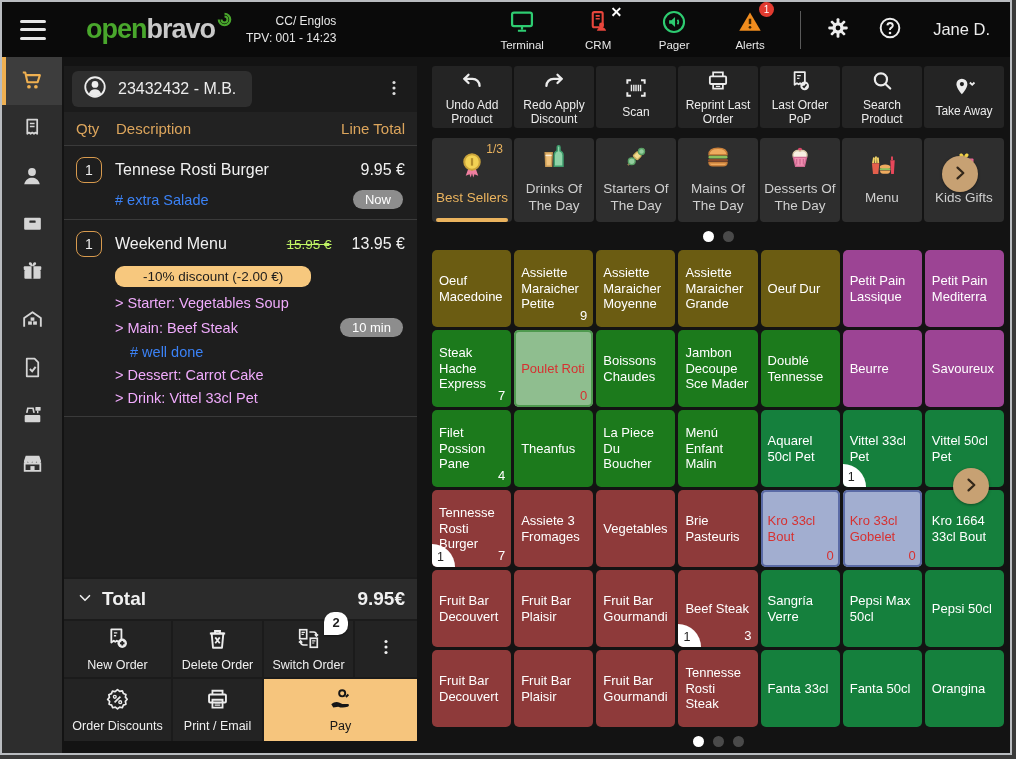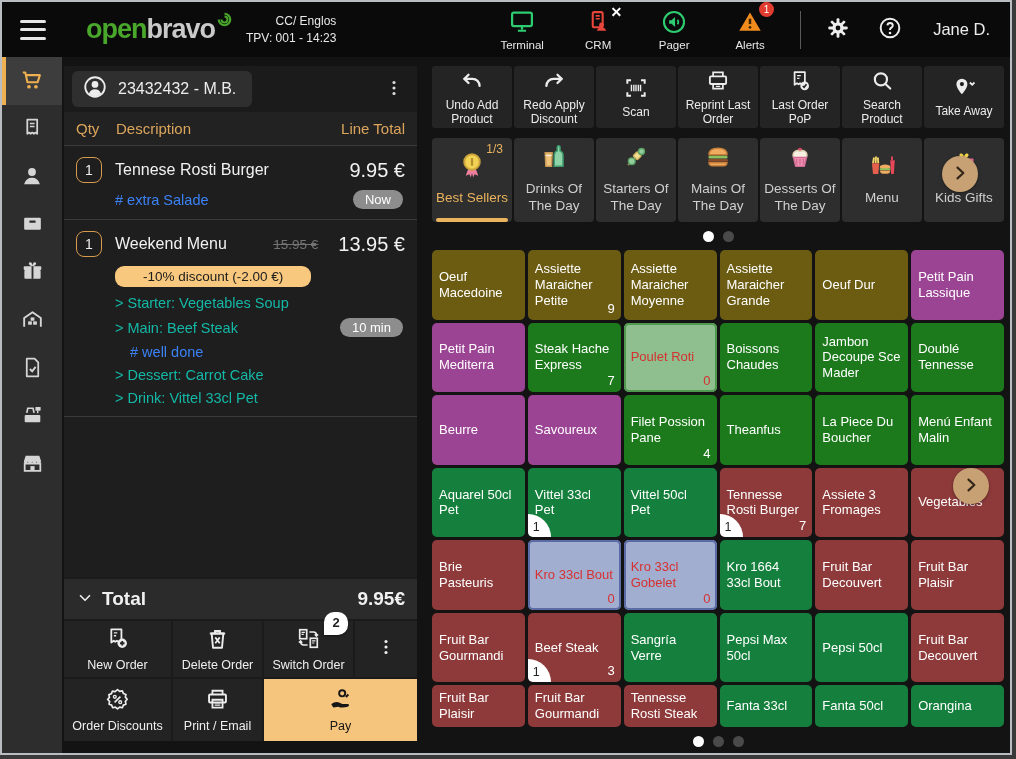--- a/index.html
+++ b/index.html
@@ -34,26 +34,26 @@
   .customer-chip{height:36px;background:#2f2f2f;border:none;border-radius:6px;display:flex;align-items:center;gap:10px;color:#ececec;font-size:16px;padding:0 16px 0 10px;font-family:inherit;cursor:pointer;}
   .kebab-btn{margin-left:auto;background:none;border:none;color:#dcdcdc;cursor:pointer;padding:4px;}
   .order-header{height:34px;display:flex;align-items:center;padding:0 12px;color:#dca55c;font-size:15px;background:#222;border-bottom:1px solid #3a3a3a;}
   .order-header .h-qty{width:40px;}
   .order-header .h-desc{flex:1;}
   .order-lines{flex:1;background:#1e1e1e;overflow:hidden;}
   .order-line{padding:11px 12px 10px 12px;border-bottom:1px solid #3a3a3a;cursor:pointer;}
   .l-main{display:flex;align-items:center;gap:13px;}
   .qty-badge{width:26px;height:26px;flex:0 0 26px;border:1.5px solid #d79a4e;border-radius:8px;display:flex;align-items:center;justify-content:center;color:#eee;font-size:14px;}
   .l-name{flex:1;font-size:16px;color:#f1f1f1;}
-  .l-old{color:#737373;text-decoration:line-through;font-size:13.5px;margin-right:7px;}
-  .l-price{font-size:20px;color:#f1f1f1;white-space:nowrap;}
+  .l-old{color:#bef264;text-decoration:line-through;font-size:13.5px;margin-right:7px;}
+  .l-price{font-size:16px;color:#f1f1f1;white-space:nowrap;}
   .disc-pill{display:inline-block;background:#f7c87e;color:#1c1c1c;border-radius:9px;padding:3px 28px;font-size:13.5px;margin:9px 0 1px 39px;}
   .l-sub{display:flex;align-items:center;justify-content:space-between;margin:7px 0 0 39px;font-size:14.5px;}
   .l-sub .s-note{color:#3b82f6;}
-  .l-sub .s-option{color:#14b8a6;}
+  .l-sub .s-option{color:#f0abfc;}
   .l-sub.indent{padding-left:15px;}
   .pill{background:#8d8d8d;color:#fff;border-radius:12px;padding:2px 12px;font-size:13px;margin-right:2px;}
   .total-bar{height:40px;margin-top:2px;background:#2b2b2b;display:flex;align-items:center;gap:8px;padding:0 12px;border:none;width:100%;font-family:inherit;cursor:pointer;}
   .total-bar .t-label{color:#f0f0f0;font-size:19px;font-weight:bold;}
   .total-bar .t-value{margin-left:auto;color:#f0f0f0;font-size:19px;font-weight:bold;}
   .actions-r1{margin-top:2px;display:grid;grid-template-columns:107px 89px 89px 1fr;gap:2px;height:56px;}
   .actions-r2{margin-top:2px;display:grid;grid-template-columns:107px 89px 1fr;gap:2px;height:62px;}
   .action-btn{background:#232323;border:none;display:flex;flex-direction:column;align-items:center;justify-content:center;gap:3px;color:#efefef;font-size:12.5px;line-height:1.1;position:relative;font-family:inherit;cursor:pointer;padding:2px;}
   .action-btn.primary{background:#f6c57d;color:#161616;}
   .action-btn .a-badge{position:absolute;top:-9px;right:5px;background:#fff;color:#222;width:24px;height:23px;border-radius:10px 10px 10px 0;display:flex;align-items:center;justify-content:center;font-size:13px;font-weight:bold;box-shadow:0 1px 2px rgba(0,0,0,.5);}
@@ -62,21 +62,21 @@
   .toolbar{display:grid;grid-template-columns:repeat(7,1fr);gap:2px;height:58px;flex:0 0 58px;}
   .tool-btn{background:#242424;border:none;border-radius:3px;display:flex;flex-direction:column;align-items:center;justify-content:center;gap:1px;color:#ececec;font-size:12px;line-height:1.15;text-align:center;font-family:inherit;cursor:pointer;padding:2px;}
   .tabs{margin-top:14px;display:grid;grid-template-columns:repeat(7,1fr);gap:2px;height:84px;flex:0 0 84px;}
   .tab{background:#2e2e2e;border:none;border-radius:4px;display:flex;flex-direction:column;align-items:center;justify-content:center;gap:5px;color:#cfcfcf;font-size:13.5px;line-height:1.2;text-align:center;position:relative;font-family:inherit;cursor:pointer;padding:4px 2px 8px 2px;}
   .tab.active{color:#eab35e;}
   .tab.active::after{content:"";position:absolute;bottom:0;left:4px;right:4px;height:4px;background:#eab35e;border-radius:3px;}
   .page-ind{position:absolute;top:4px;right:9px;font-size:12px;color:#eab35e;}
   .dots{height:12px;margin-top:8px;display:flex;justify-content:center;align-items:center;gap:9px;flex:0 0 12px;}
   .dot{width:11px;height:11px;border-radius:50%;background:#4a4a4a;}
   .dot.on{background:#fff;}
-  .grid{margin-top:8px;flex:1;display:grid;grid-template-columns:repeat(6,1fr);grid-template-rows:repeat(6,1fr);gap:3px;}
+  .grid{margin-top:8px;flex:1;display:grid;grid-template-columns:repeat(7,1fr);grid-template-rows:repeat(6,1fr);gap:3px;}
   .tile{border:none;border-radius:5px;position:relative;padding:5px 7px;font-size:13px;line-height:1.22;color:#fff;text-align:left;overflow:hidden;font-family:inherit;cursor:pointer;display:block;}
   .t-name{display:block;overflow-wrap:anywhere;}
   .c-olive{background:#6b5c12;} .c-green{background:#1c7a1c;} .c-purple{background:#9c4494;}
   .c-blue{background:#15803d;} .c-red{background:#8e3a3a;}
   .tile.disabled{color:#d63131;}
   .tile.c-green.disabled{background:#8fbe8f;box-shadow:inset 0 0 0 2px #4f9a4f;}
   .tile.c-blue.disabled{background:#a2aed0;box-shadow:inset 0 0 0 2px #5b6ba6;}
   .stock{position:absolute;right:6px;bottom:3px;font-size:13px;color:#fff;}
   .tile.disabled .stock{color:#d63131;}
   .corner{position:absolute;left:0;bottom:0;width:23px;height:23px;background:#fff;border-top-right-radius:100%;}

